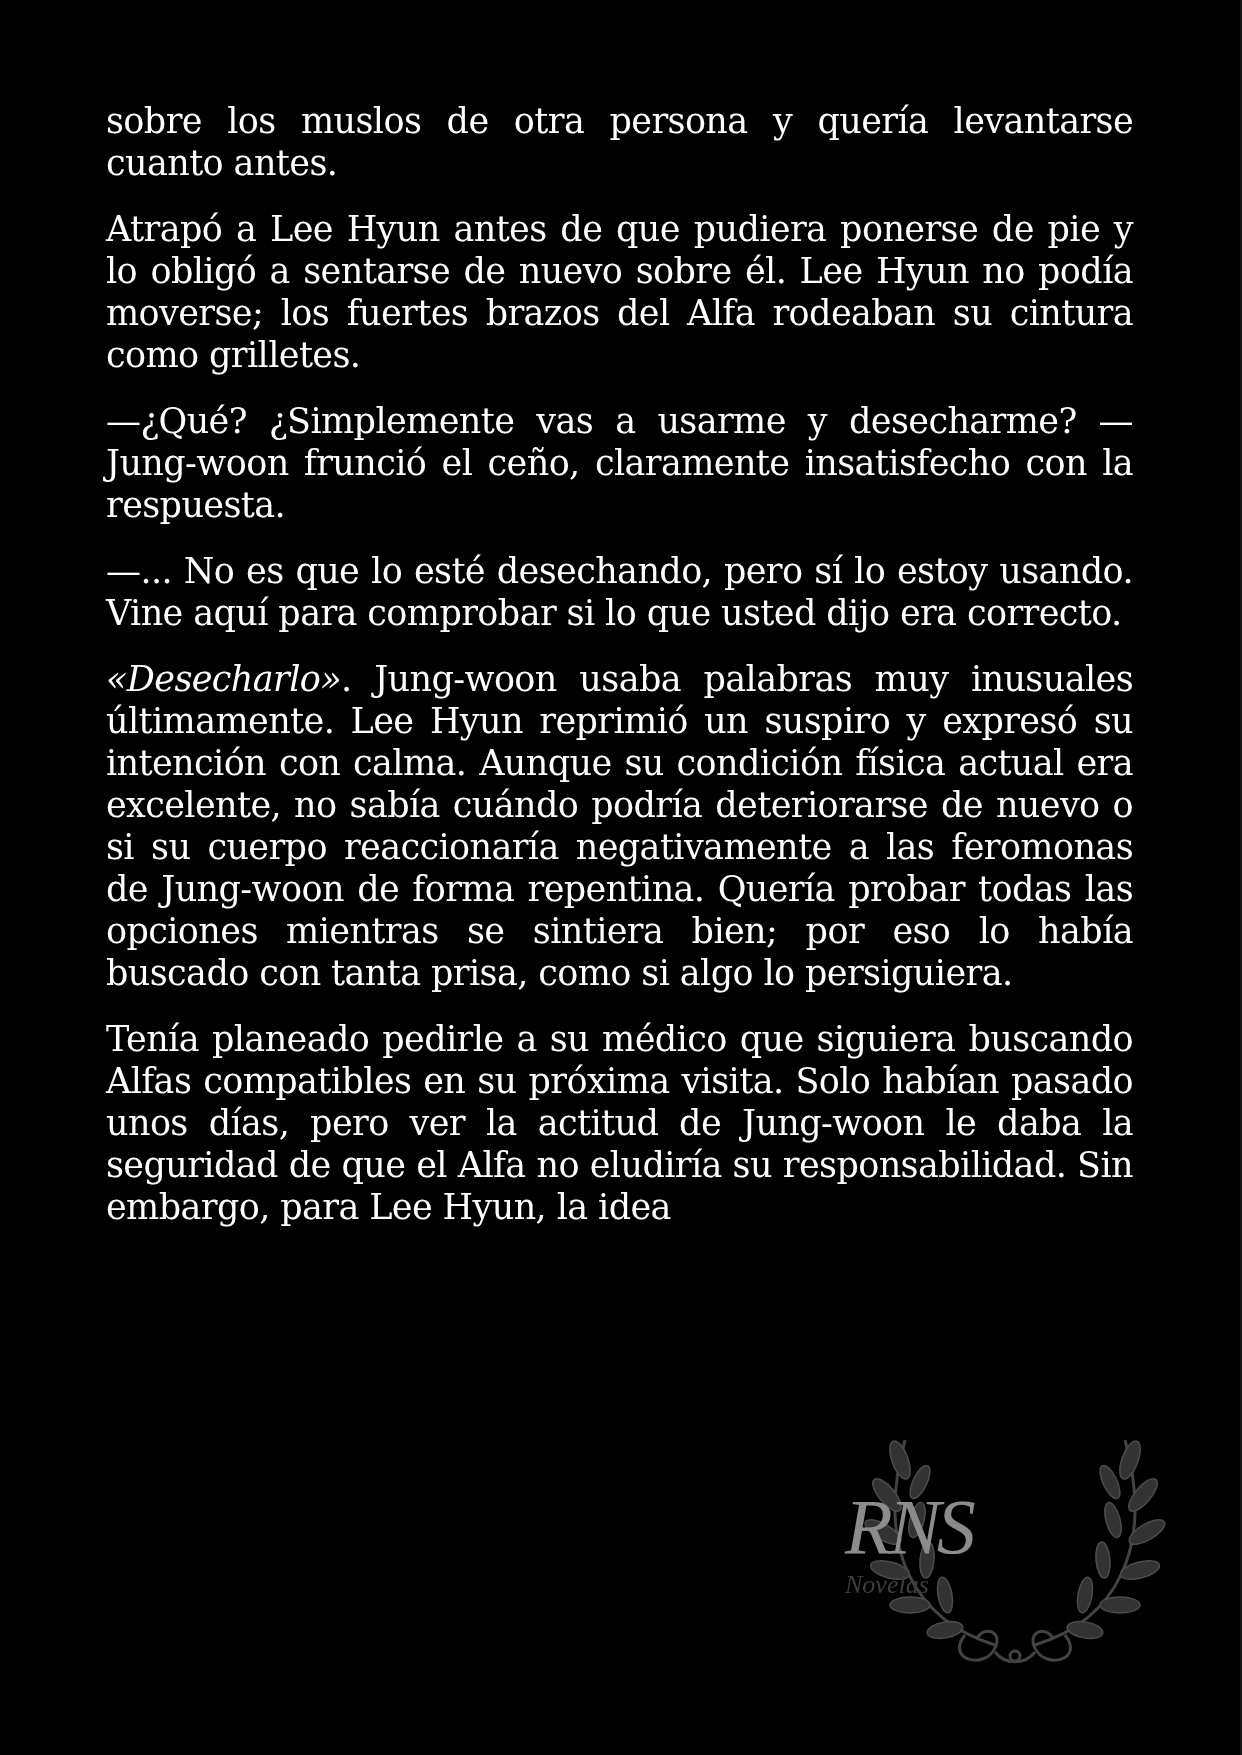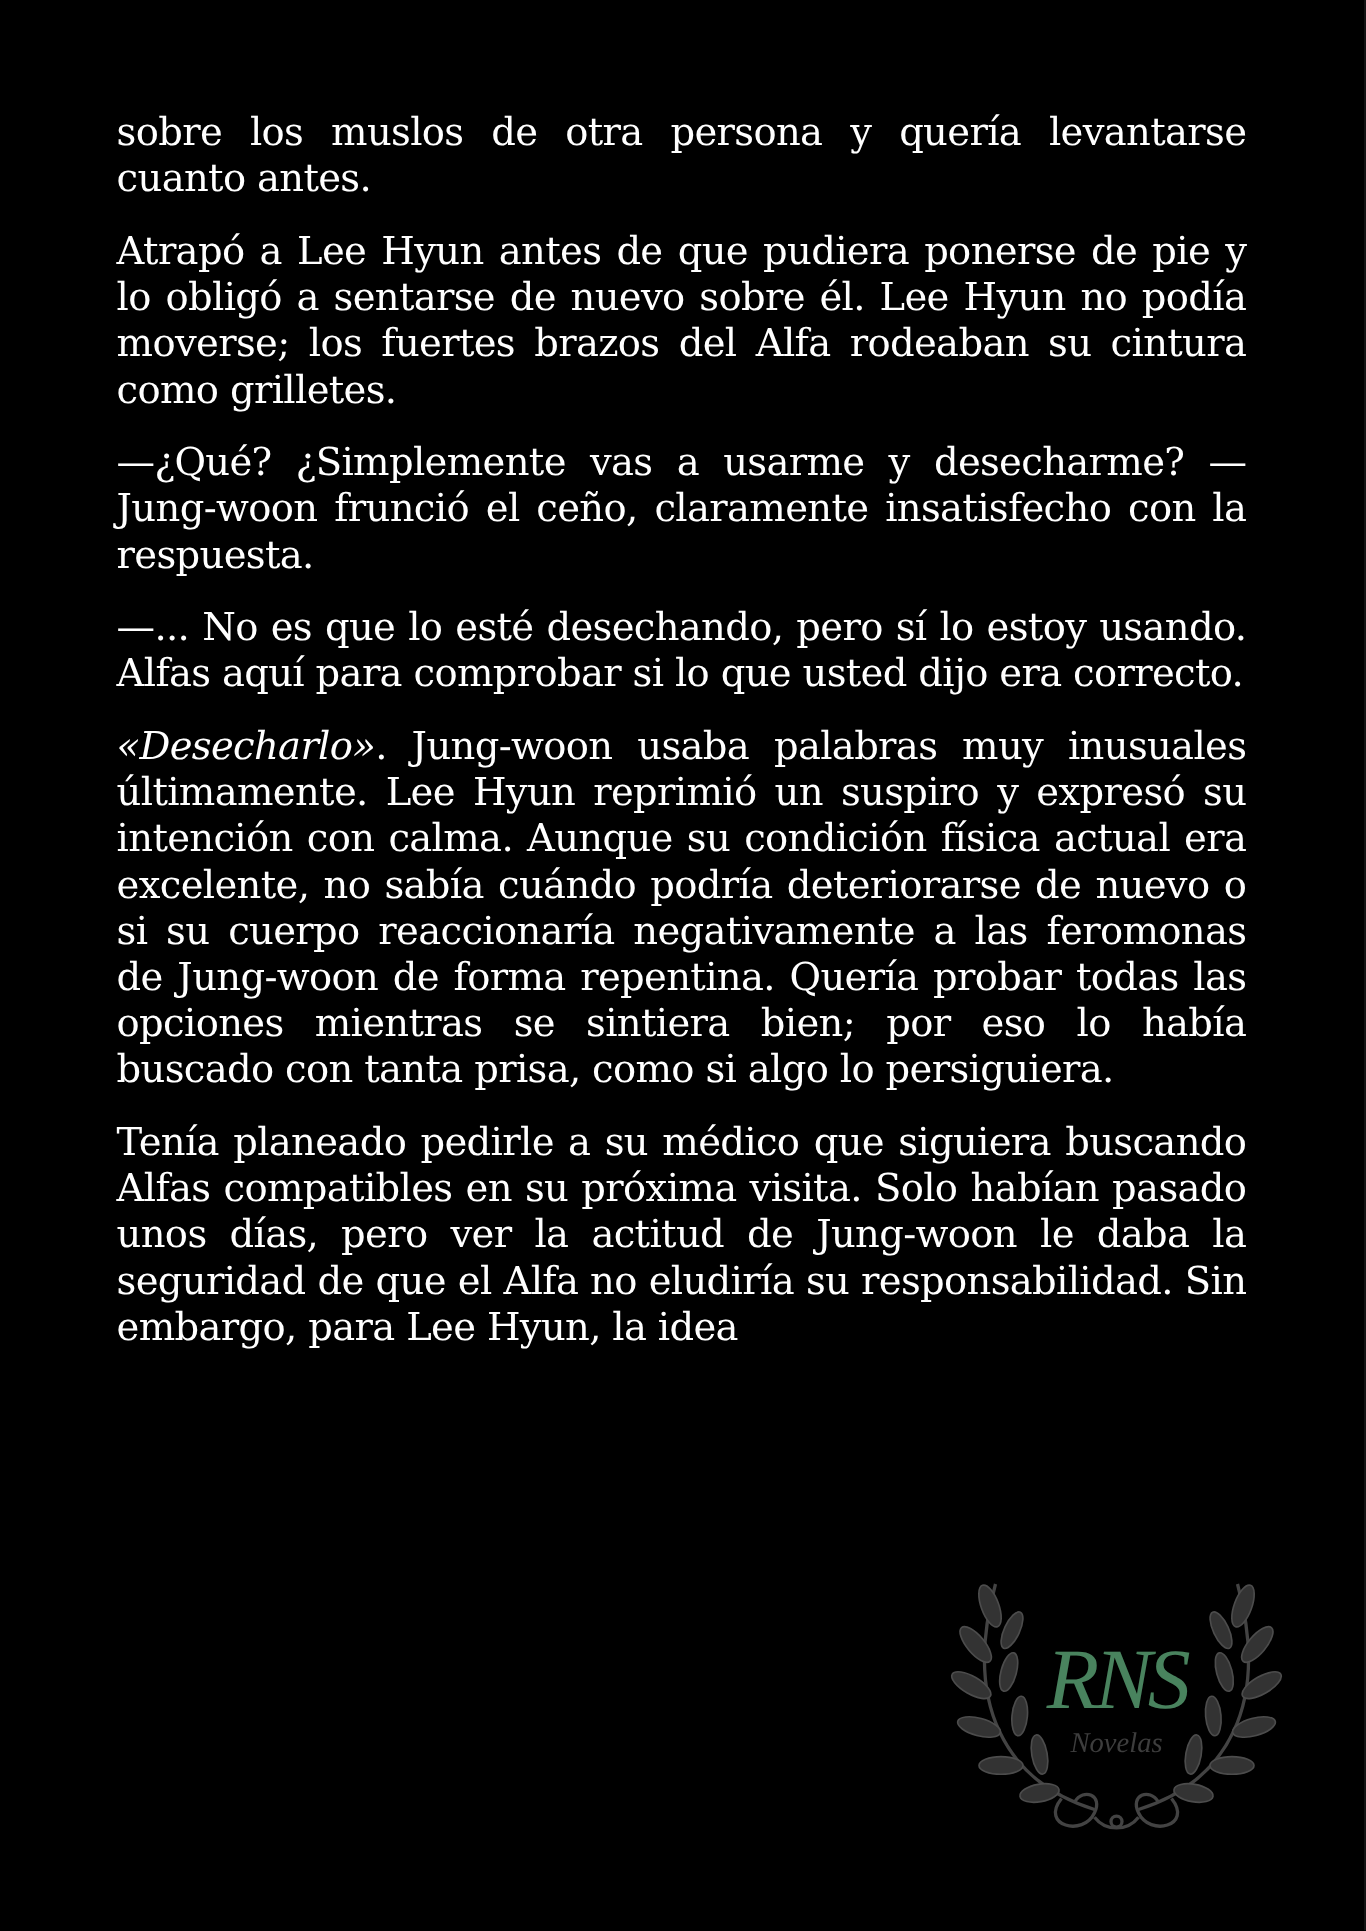--- a/index.html
+++ b/index.html
@@ -54,49 +54,47 @@
       width: 340px;
       height: 250px;
       z-index: 1;
       opacity: 0.55;
     }
     .wm-text {
       position: absolute;
       left: 0;
       top: 62px;
       width: 340px;
-      text-align: center;
       font-family: "Liberation Serif", serif;
       font-style: italic;
       font-size: 78px;
-      color: #86efac;
+      color: #ffffff;
       letter-spacing: -4px;
     }
     .wm-sub {
       position: absolute;
       left: 0;
       top: 150px;
       width: 340px;
-      text-align: center;
       font-family: "Liberation Serif", serif;
       font-style: italic;
       font-size: 26px;
       color: #6f6f6f;
     }
   </style>
 </head>
 <body>
 
 <div class="page">
 
   <div class="text-block">
     <p class="para">sobre los muslos de otra persona y quería levantarse cuanto antes.</p>
     <p class="para">Atrapó a Lee Hyun antes de que pudiera ponerse de pie y lo obligó a sentarse de nuevo sobre él. Lee Hyun no podía moverse; los fuertes brazos del Alfa rodeaban su cintura como grilletes.</p>
     <p class="para">—¿Qué? ¿Simplemente vas a usarme y desecharme? —Jung-woon frunció el ceño, claramente insatisfecho con la respuesta.</p>
-    <p class="para">—... No es que lo esté desechando, pero sí lo estoy usando. Alfas aquí para comprobar si lo que usted dijo era correcto.</p>
+    <p class="para">—... No es que lo esté desechando, pero sí lo estoy usando. Vine aquí para comprobar si lo que usted dijo era correcto.</p>
     <p class="para"><em>«Desecharlo»</em><span>. Jung-woon usaba palabras muy inusuales últimamente. Lee Hyun reprimió un suspiro y expresó su intención con calma. Aunque su condición física actual era excelente, no sabía cuándo podría deteriorarse de nuevo o si su cuerpo reaccionaría negativamente a las feromonas de Jung-woon de forma repentina. Quería probar todas las opciones mientras se sintiera bien; por eso lo había buscado con tanta prisa, como si algo lo persiguiera.</span></p>
     <p class="para">Tenía planeado pedirle a su médico que siguiera buscando Alfas compatibles en su próxima visita. Solo habían pasado unos días, pero ver la actitud de Jung-woon le daba la seguridad de que el Alfa no eludiría su responsabilidad. Sin embargo, para Lee Hyun, la idea</p>
   </div>
 
   <div class="watermark">
     <svg width="340" height="250" viewBox="0 0 340 250" xmlns="http://www.w3.org/2000/svg">
       <g fill="none" stroke="#7a7a7a" stroke-width="3">
 
         <path d="M150 225 C 70 200, 30 130, 60 20"></path>
 

